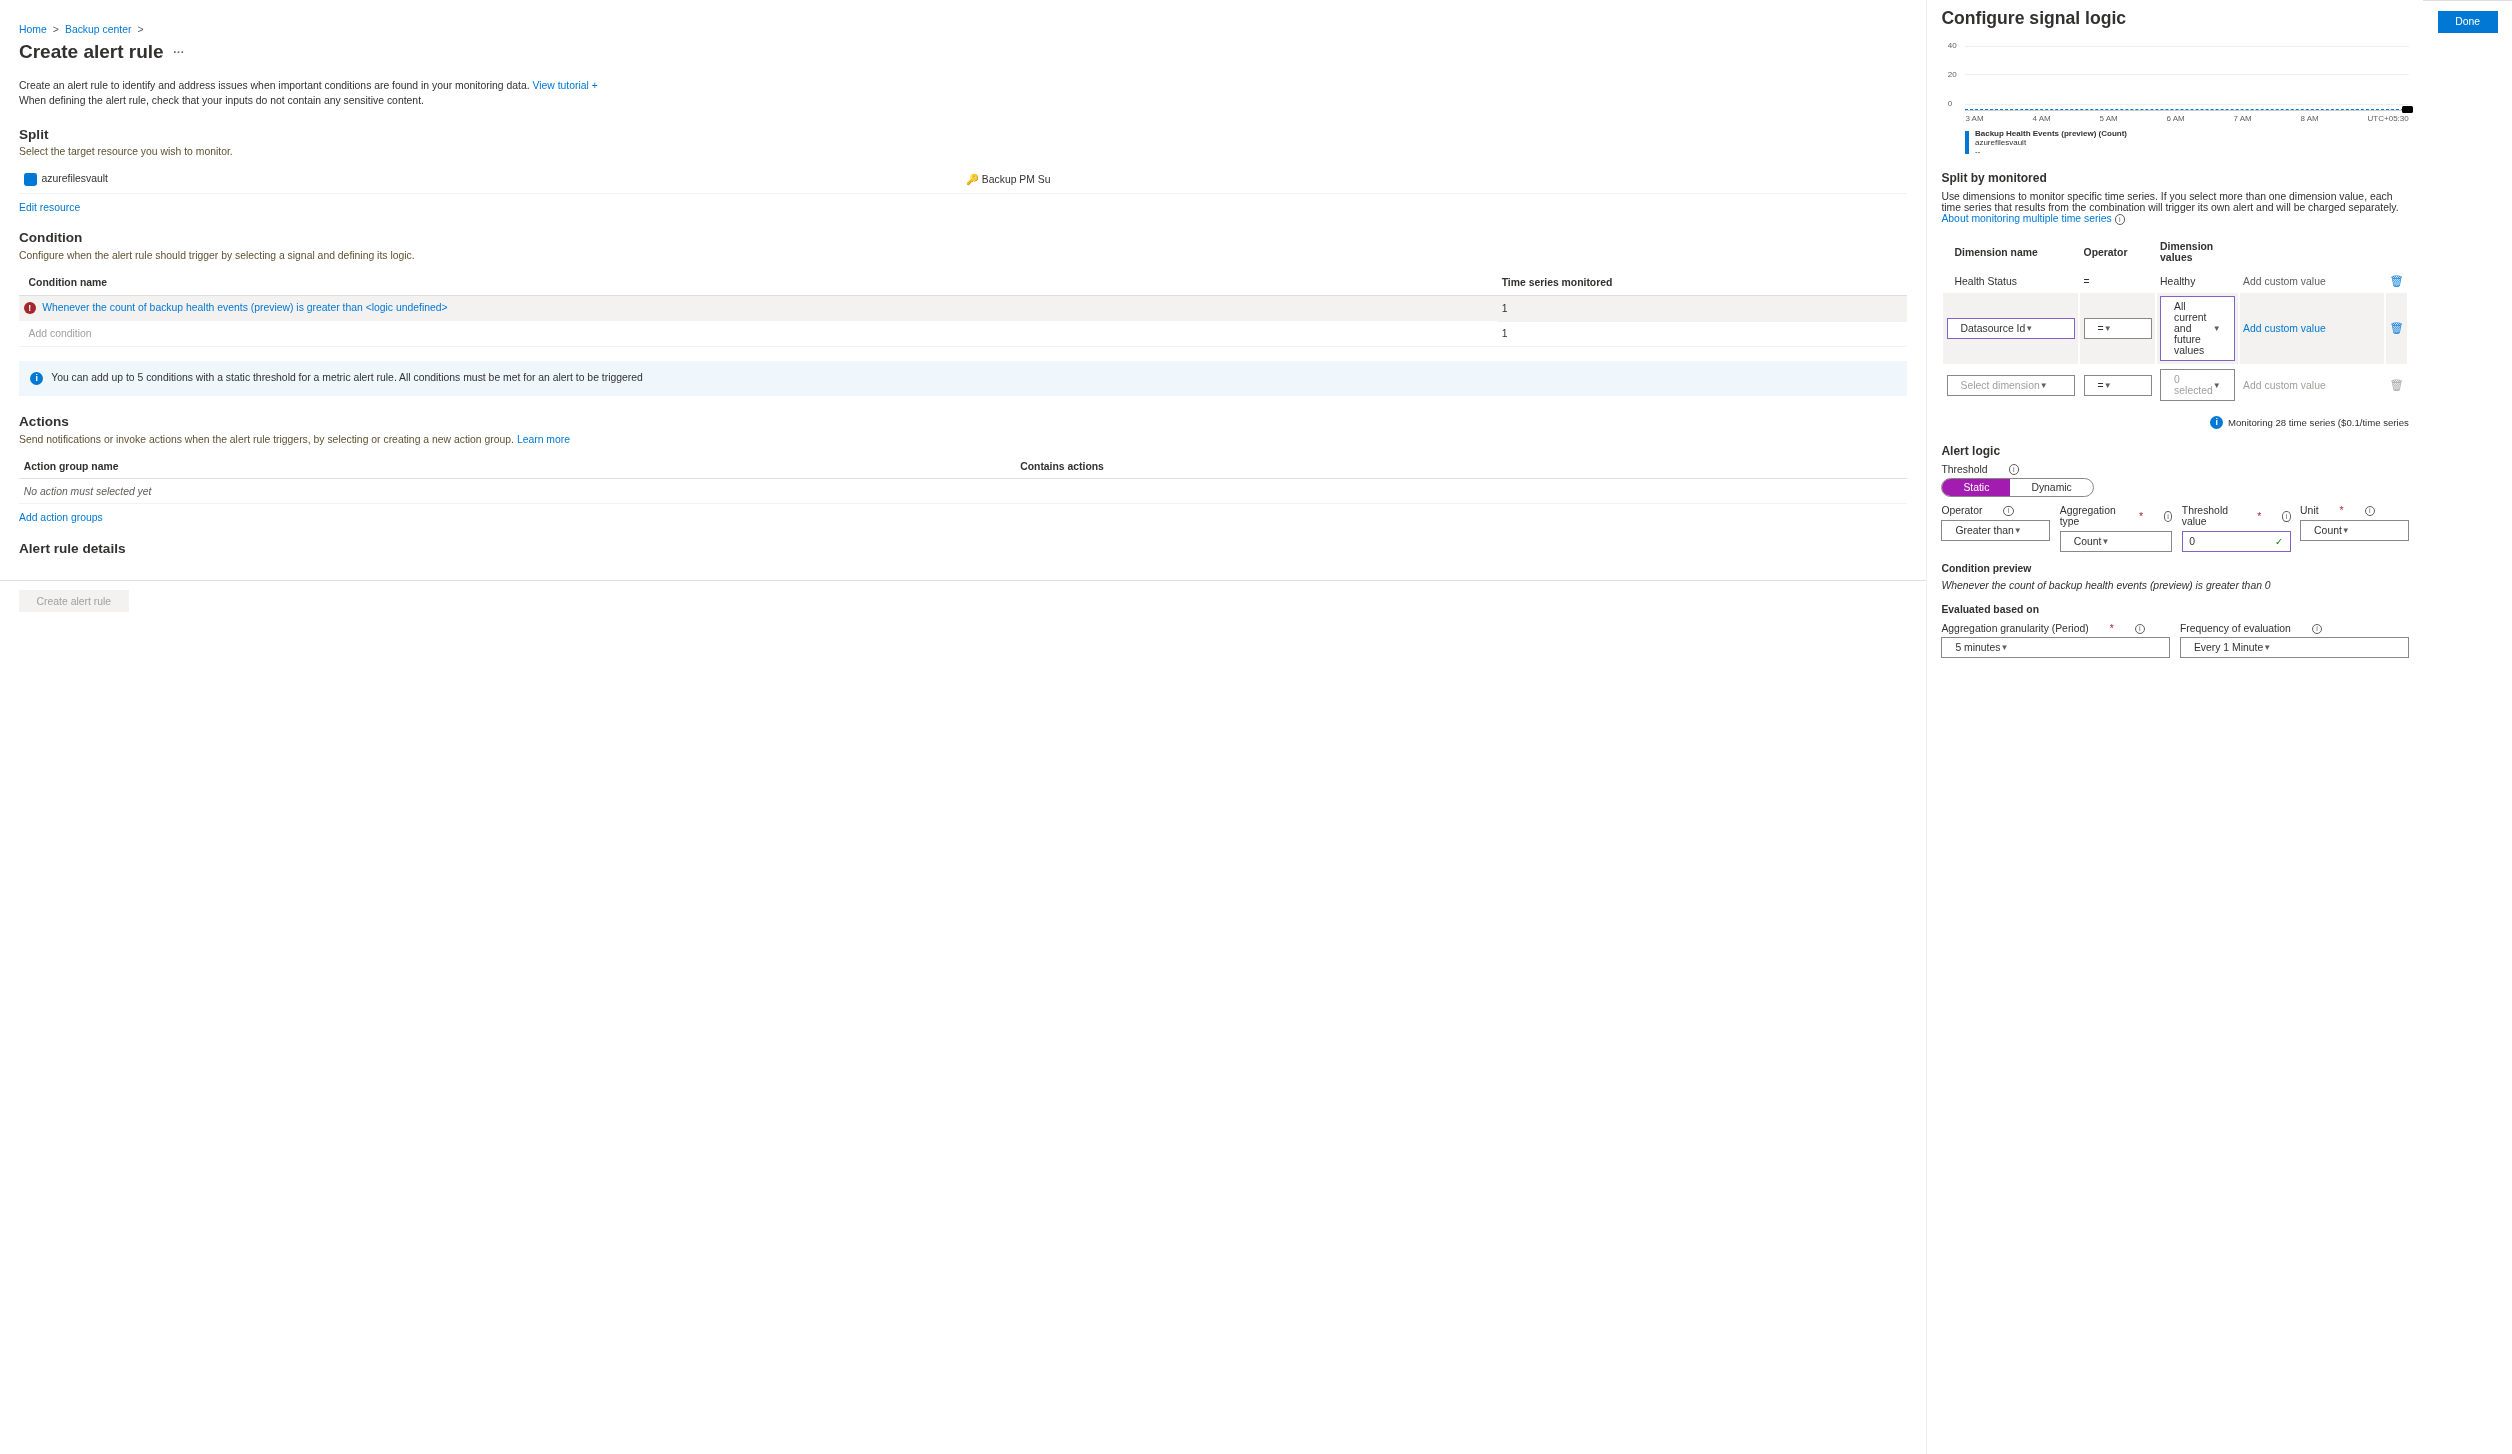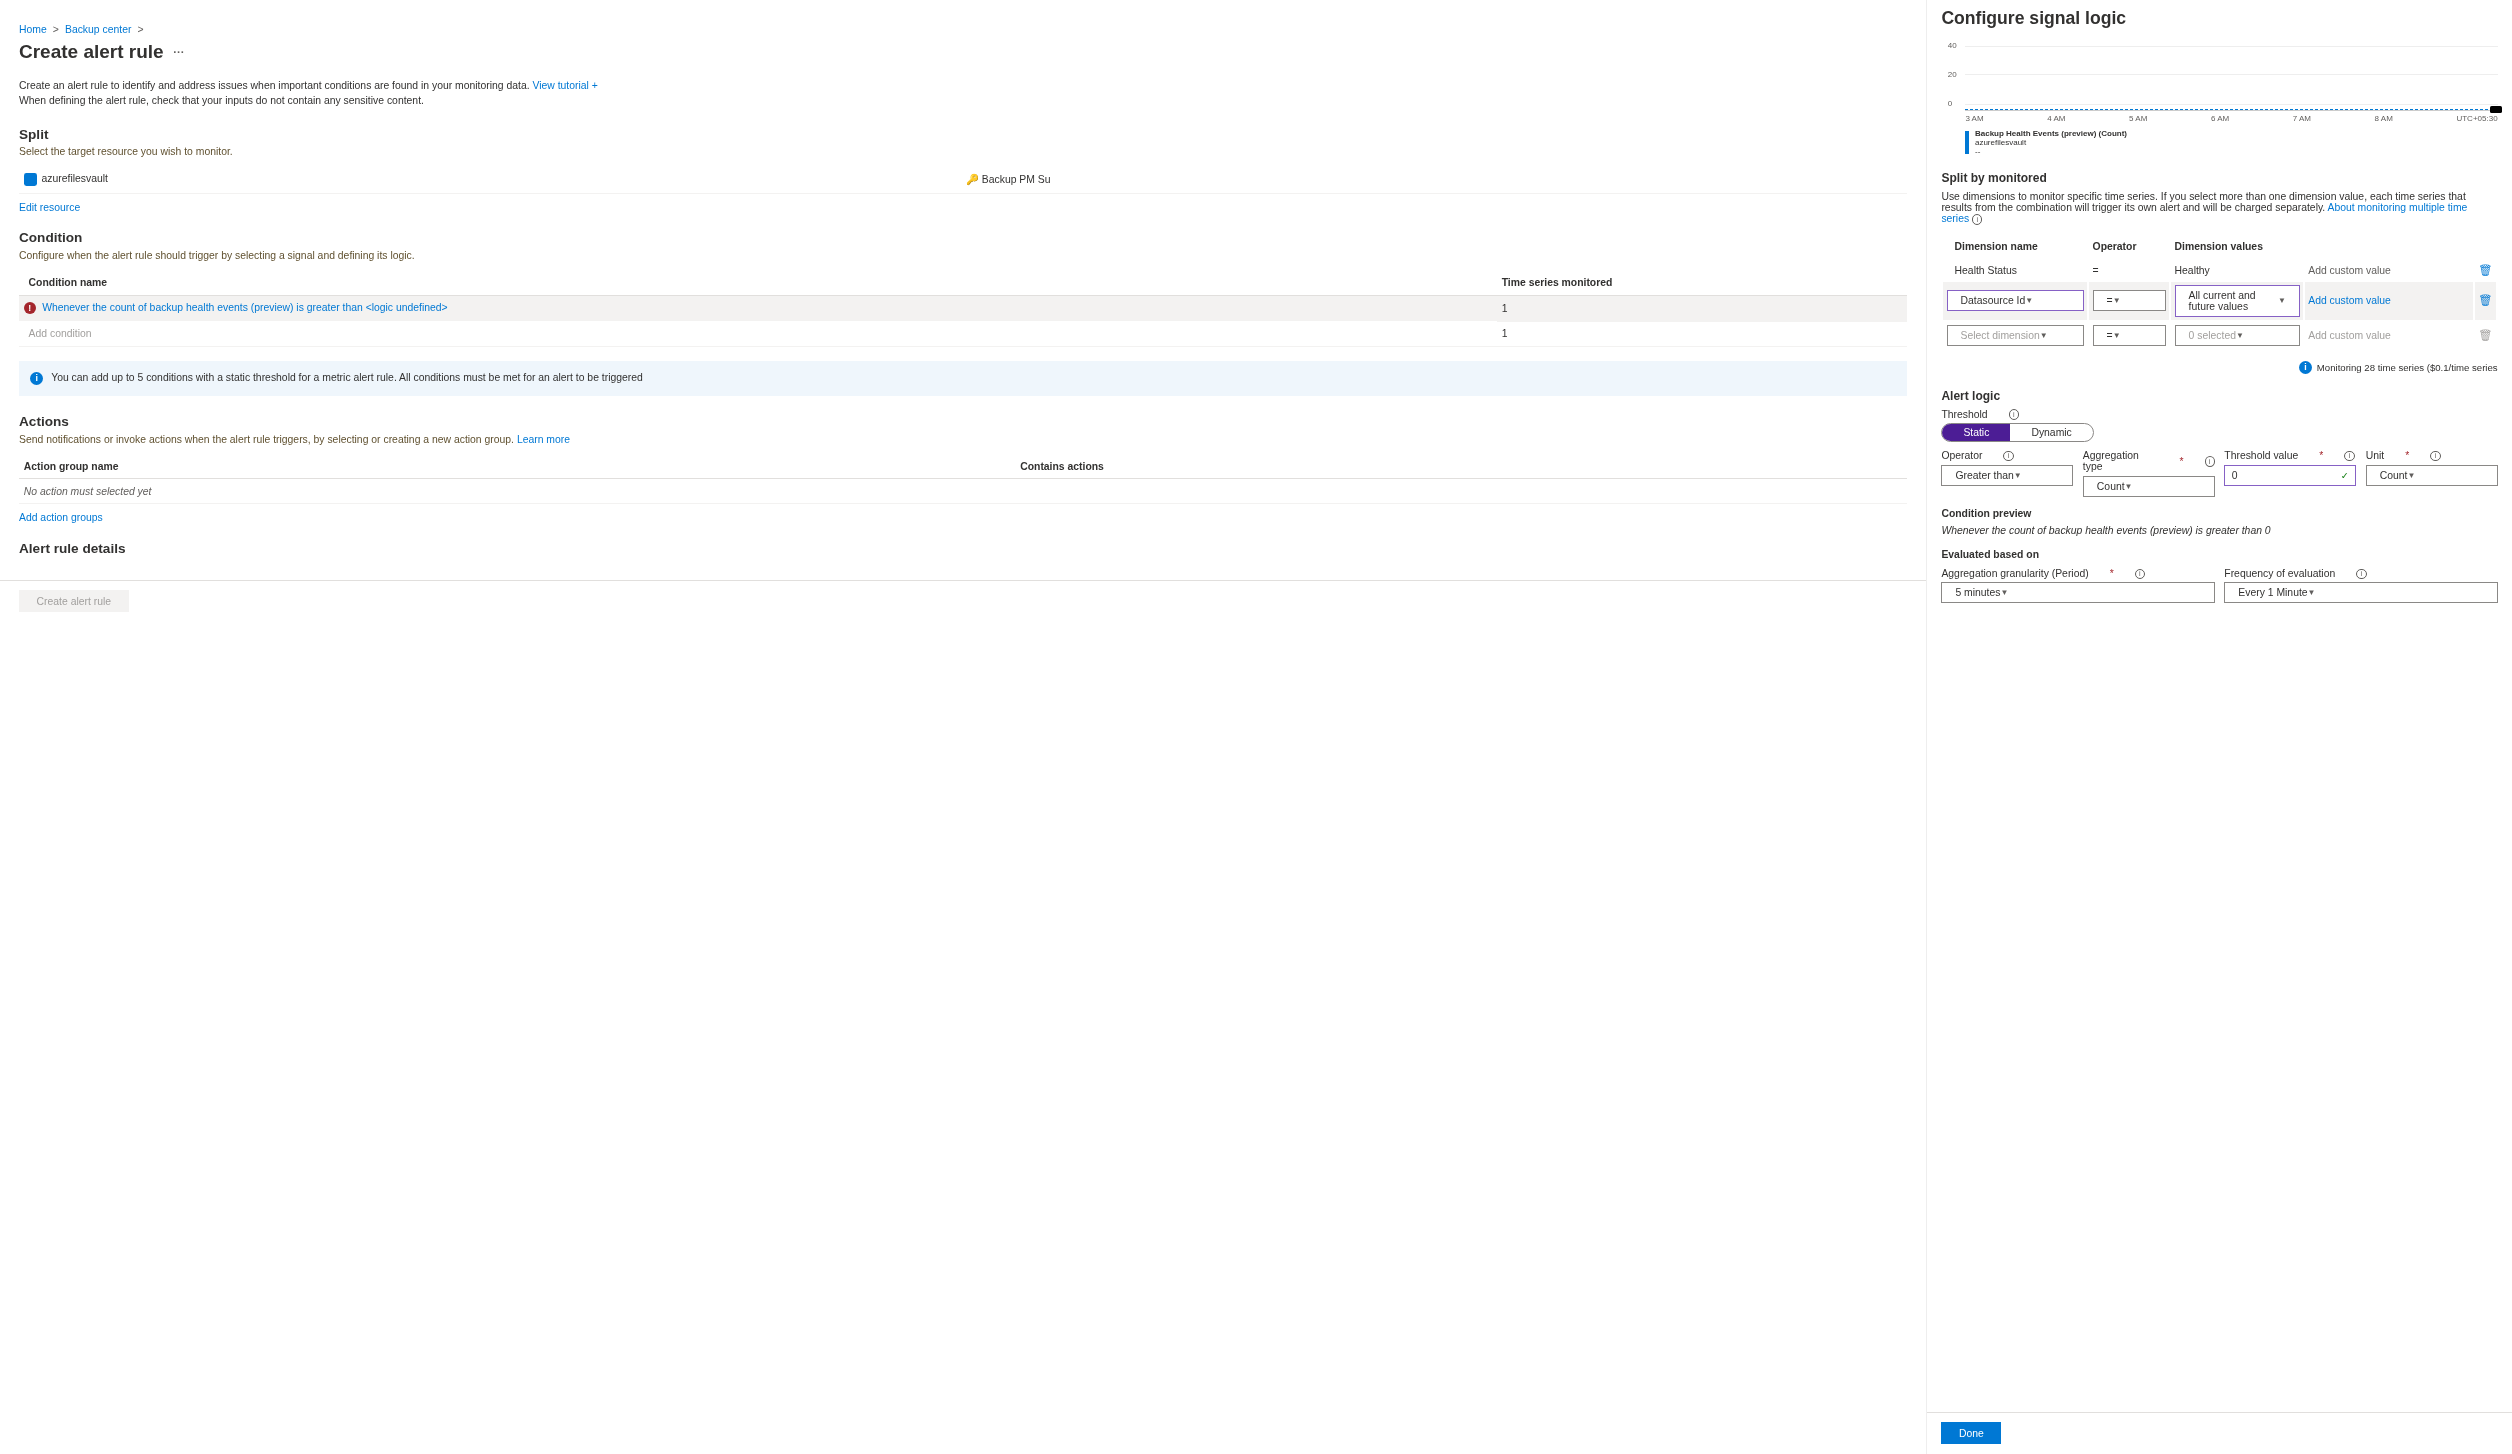--- a/index.html
+++ b/index.html
@@ -1,18 +1,18 @@
 <!DOCTYPE html>
 <html style="font-size:13px"><head>
 <meta charset="utf-8">
 <style>
 * { box-sizing: border-box; margin: 0; padding: 0; }
 body { font-family: "Segoe UI", Arial, sans-serif; font-size: 10.4px; color: #323130; background: #fff; display: flex; height: 100vh; overflow: hidden; }
 .left-pane { flex: 1; padding: 24px 19px; overflow-y: auto; border-right: 0.8px solid #eee; }
-.right-pane { width: 585px; display: flex; flex-direction: column; overflow: hidden; }
+.right-pane { width: 585px; display: flex; flex-direction: row; overflow: hidden; }
 .right-body { flex: 1; overflow-y: auto; padding: 8px 14.4px 14.4px 14.4px; }
 .right-footer { border-top: 0.8px solid #e1dfdd; padding: 9.6px 14.4px; }
 .breadcrumb { font-size: 10.4px; color: #605e5c; margin-bottom: 6.4px; }
 .breadcrumb a { color: #0078d4; text-decoration: none; }
 .breadcrumb .sep { color: #605e5c; margin: 0 3.2px; }
 h1.page-title { font-size: 19px; font-weight: 600; margin-bottom: 14.4px; display: flex; align-items: center; gap: 9.6px; }
 .ellipsis-btn { font-size: 11.2px; color: #605e5c; cursor: pointer; }
 .intro { font-size: 10.4px; color: #323130; margin-bottom: 14.4px; line-height: 1.5; }
 .link { color: #0078d4; text-decoration: none; cursor: pointer; }
 h2.section { font-size: 13.6px; font-weight: 600; margin-bottom: 4.8px; margin-top: 17.6px; }
@@ -52,21 +52,21 @@
 .chevron { font-size: 8px; color: #605e5c; }
 .dim-table { width: 100%; }
 .dim-table th { text-align: left; font-weight: 600; font-size: 10.4px; padding: 6.4px 3.2px; }
 .dim-table td { padding: 3.2px 3.2px; font-size: 10.4px; vertical-align: middle; }
 .dim-row-active { background: #f3f2f1; }
 .trash-icon { color: #0078d4; cursor: pointer; font-size: 11.2px; }
 .trash-icon.muted-trash { color: #a19f9d; }
 .monitoring-note { text-align: right; font-size: 9.6px; margin-top: 9.6px; display: flex; justify-content: flex-end; align-items: center; gap: 4.8px; }
 .toggle-group { display: inline-flex; border: 0.8px solid #8a8886; border-radius: 11.2px; overflow: hidden; }
 .toggle-opt { padding: 3.2px 21px; font-size: 10.4px; cursor: pointer; }
-.toggle-opt.active { background: #4c1d95; color: #fff; }
+.toggle-opt.active { background: #a21caf; color: #fff; }
 .logic-row { display: flex; gap: 9.6px; margin-top: 8px; }
 .logic-col { flex: 1; }
 .input-ctl { border: 0.8px solid #8a8886; padding: 4px 6.4px; font-size: 10.4px; width: 100%; display: flex; justify-content: space-between; align-items: center; }
 .input-ctl.purple-border { border-color: #8661c5; }
 .check-green { color: #107c10; font-size: 9.6px; }
 .eval-row { display: flex; gap: 9.6px; margin-top: 8px; }
 .eval-col { flex: 1; }
 .condition-row td:first-child { display: flex; align-items: center; }
 </style>
 </head>

